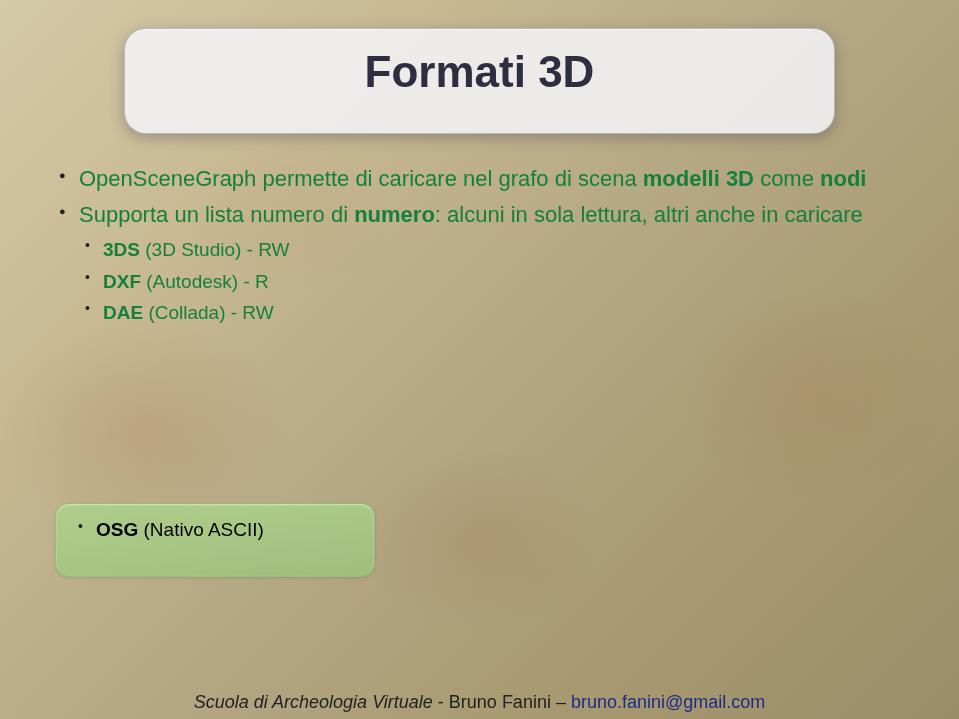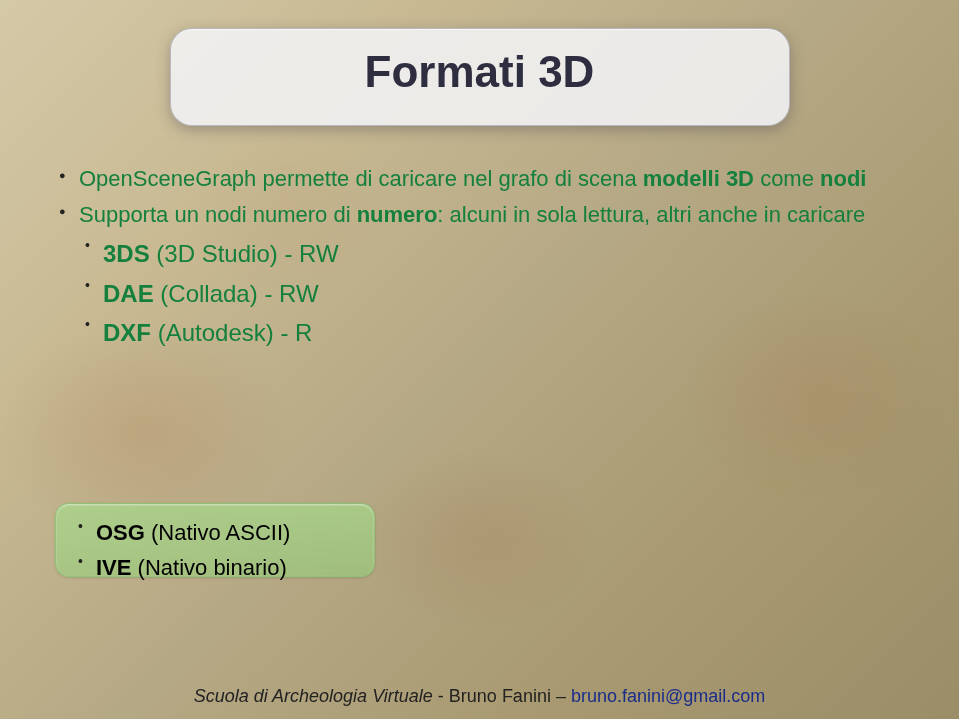--- a/index.html
+++ b/index.html
@@ -21,23 +21,23 @@
       radial-gradient(ellipse 140px 100px at 30% 30%, rgba(190,160,120,0.2) 0%, transparent 70%);
     filter: blur(4px);
   }
   .slide {
     position: absolute;
     inset: 0;
     display: flex;
     flex-direction: column;
   }
   .title-box {
-    margin: 28px auto 8px auto;
-    width: 620px;
-    padding: 18px 30px 28px 30px;
+    margin: 28px auto 0 auto;
+    width: 711px;
+    padding: 18px 30px 36px 30px;
     background: rgba(242,242,245,0.88);
     border: 1px solid rgba(150,150,160,0.6);
     border-radius: 22px;
     box-shadow: 0 4px 14px rgba(60,60,80,0.35), inset 0 1px 0 rgba(255,255,255,0.6);
     text-align: center;
   }
   .title-box h1 {
     font-size: 44px;
     font-weight: bold;
     color: #2e2e40;
@@ -65,21 +65,21 @@
     font-size: 11px;
     color: #222;
   }
   ul.sub {
     list-style: none;
     margin-top: 6px;
   }
   ul.sub > li {
     position: relative;
     padding-left: 24px;
-    font-size: 24px;
+    font-size: 19px;
     line-height: 1.55;
     margin-bottom: 2px;
   }
   ul.sub > li::before {
     content: "•";
     position: absolute;
     left: 6px;
     top: 0;
     font-size: 14px;
     color: #222;
@@ -97,24 +97,24 @@
     border: 1px solid rgba(120,190,110,0.5);
     box-shadow: inset 0 1px 2px rgba(255,255,255,0.5), 0 1px 3px rgba(0,0,0,0.12);
     z-index: 0;
   }
   .native-block {
     position: absolute;
     left: 72px;
     top: 510px;
     z-index: 1;
   }
-  .native-block ul.sub > li { font-size: 22px; line-height: 1.5; }
+  .native-block ul.sub > li { font-size: 19px; line-height: 1.5; }
   .footer {
     position: absolute;
-    bottom: 12px;
+    bottom: 6px;
     left: 0; right: 0;
     text-align: center;
     font-size: 18px;
     color: #222;
   }
   .footer .school { font-style: italic; }
   .footer .email { color: #1a2d8a; }
 </style>
 </head>
 <body>
@@ -126,35 +126,34 @@
   <div class="title-box">
     <h1>Formati 3D</h1>
   </div>
 
   <div class="content">
     <ul class="bullets">
       <li>
         <span>OpenSceneGraph permette di caricare nel grafo di scena </span><span class="bold">modelli 3D</span><span> come </span><span class="bold">nodi</span>
       </li>
       <li>
-        <span>Supporta un nodi numero di </span><span class="bold">numero</span><span>: alcuni in sola lettura, altri anche in caricare</span>
+        <span>Supporta un lista numero di </span><span class="bold">numero</span><span>: alcuni in sola lettura, altri anche in caricare</span>
         <ul class="sub">
           <li><span class="bold">3DS</span><span> (3D Studio) - RW</span></li>
+          <li><span class="bold">DXF</span><span> (Autodesk) - R</span></li>
           <li><span class="bold">DAE</span><span> (Collada) - RW</span></li>
-          <li><span class="bold">DXF</span><span> (Autodesk) - R</span></li>
         </ul>
       </li>
     </ul>
   </div>
 
   <div class="highlight-box"></div>
   <div class="native-block">
     <ul class="sub">
       <li><span class="bold">OSG</span><span> (Nativo ASCII)</span></li>
-      <li><span class="bold">IVE</span><span> (Nativo binario)</span></li>
     </ul>
   </div>
 
   <div class="footer">
     <span class="school">Scuola di Archeologia Virtuale</span><span> - </span><span>Bruno Fanini</span><span> – </span><span class="email">bruno.fanini@gmail.com</span>
   </div>
 
 </div>
 
 </body></html>

